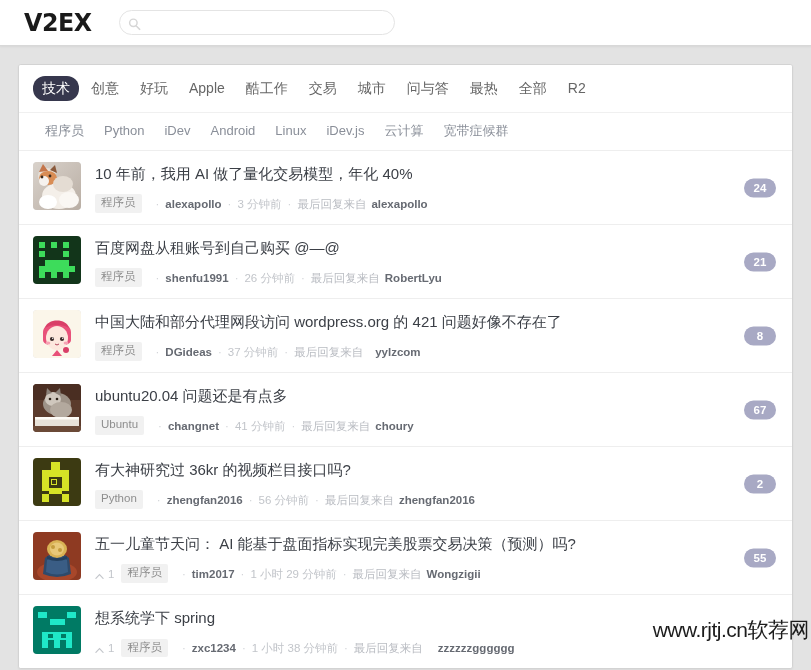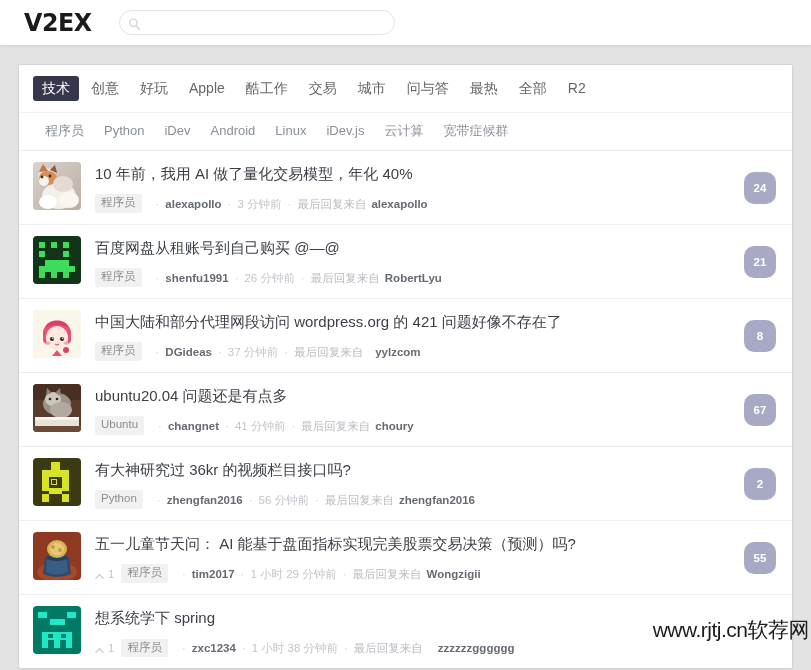--- a/index.html
+++ b/index.html
@@ -92,21 +92,21 @@
     align-items: center;
     padding: 11px 12px 11px 14px;
     gap: 3px;
     background: #fff;
   }
 
   .tab {
     font-size: 14px;
     color: #666666;
     padding: 5px 9px;
-    border-radius: 3px;
+    border-radius: 12px;
     line-height: 1.1;
     white-space: nowrap;
     cursor: pointer;
   }
   .tab.active {
     background: #36374d;
     color: #ffffff;
     font-weight: normal;
   }
 
@@ -212,21 +212,21 @@
 
   .time { color: #c2c5ca; }
   .lastreply-label { color: #b9bcc2; }
 
   .replies {
     position: absolute;
     right: 16px;
     top: 50%;
     transform: translateY(-50%);
     min-width: 32px;
-    height: 32px;
+    height: 19px;
     padding: 0 9px;
     border-radius: 10px;
     background: #a8a9c4;
     color: #ffffff;
     font-size: 11.5px;
     font-weight: bold;
     display: flex;
     align-items: center;
     justify-content: center;
     cursor: pointer;

